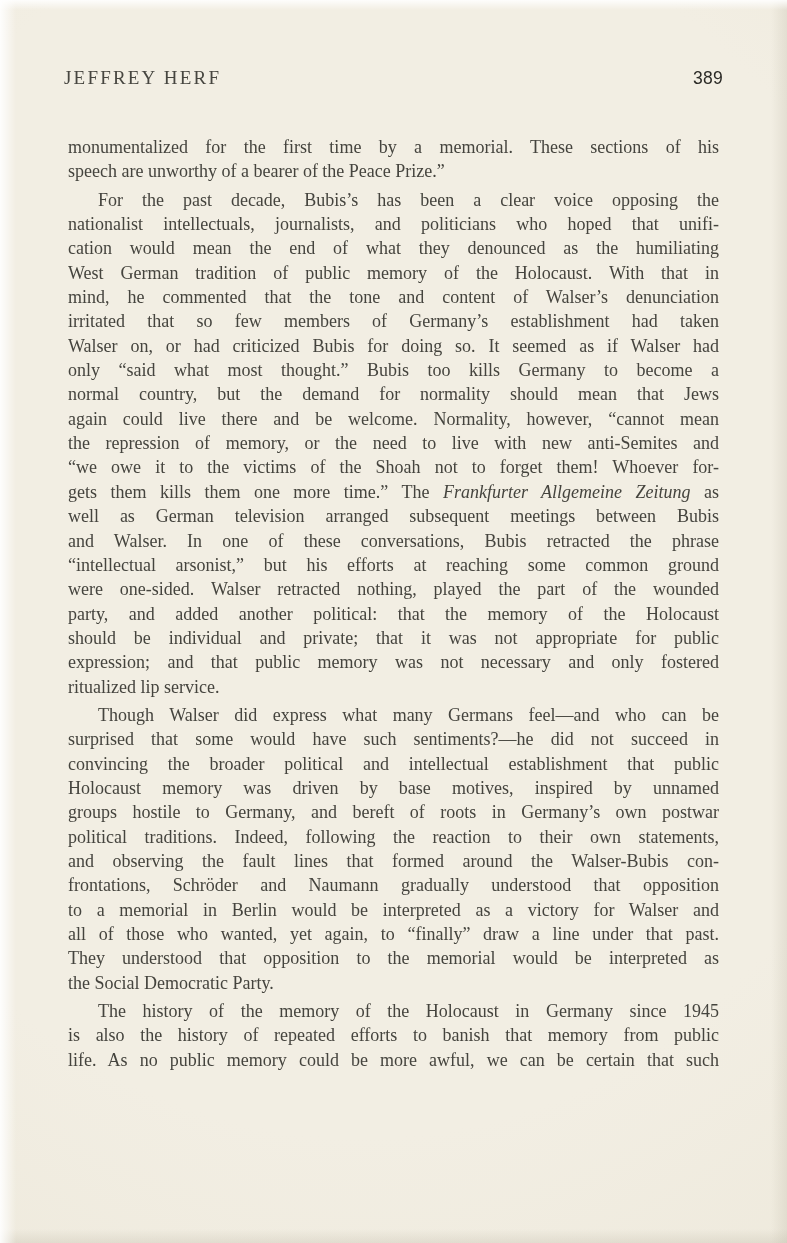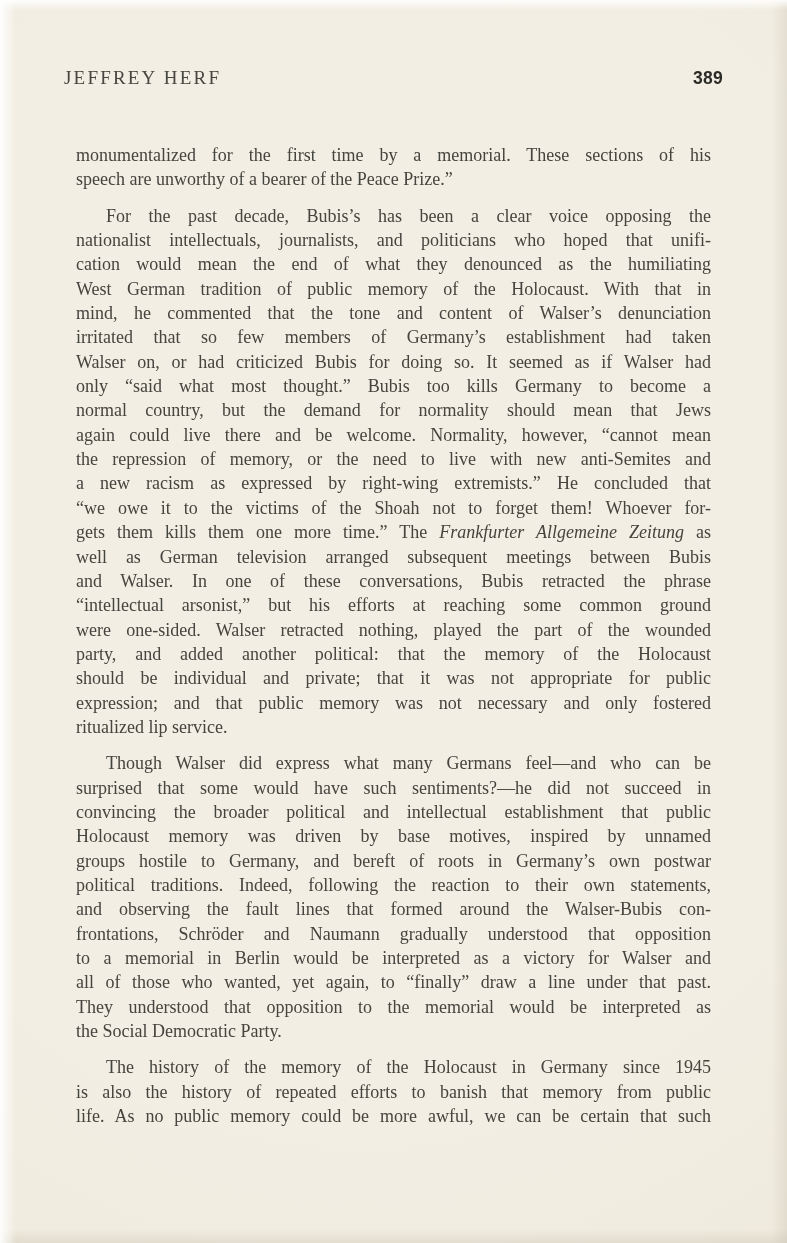--- a/index.html
+++ b/index.html
@@ -30,37 +30,37 @@
     align-items: baseline;
   }
   .author {
     font-family: "Liberation Serif", serif;
     font-size: 19px;
     letter-spacing: 2.2px;
     color: #474640;
   }
   .folio {
     font-family: "Liberation Sans", sans-serif;
-    font-weight: 700;
+    font-weight: 400;
     font-size: 17.5px;
     letter-spacing: 0.3px;
     color: #2b2a26;
     text-align: right;
   }
   .text-body {
     position: absolute;
     top: 131px;
     left: 64px;
     width: 659px;
     font-family: "Liberation Serif", serif;
     font-size: 18px;
     line-height: 24.35px;
     color: #45443e;
   }
-  .paragraph { margin: 12px; }
+  .paragraph { margin: 4px; }
   .line {
     text-align: justify;
     text-align-last: justify;
     white-space: normal;
   }
   .line.para-end {
     text-align-last: left;
     font-family: Liberation Serif, serif;
   }
   .line.indent {
@@ -86,21 +86,20 @@
         <div class="line">nationalist intellectuals, journalists, and politicians who hoped that unifi-</div>
         <div class="line">cation would mean the end of what they denounced as the humiliating</div>
         <div class="line">West German tradition of public memory of the Holocaust. With that in</div>
         <div class="line">mind, he commented that the tone and content of Walser’s denunciation</div>
         <div class="line">irritated that so few members of Germany’s establishment had taken</div>
         <div class="line">Walser on, or had criticized Bubis for doing so. It seemed as if Walser had</div>
         <div class="line">only “said what most thought.” Bubis too kills Germany to become a</div>
         <div class="line">normal country, but the demand for normality should mean that Jews</div>
         <div class="line">again could live there and be welcome. Normality, however, “cannot mean</div>
         <div class="line">the repression of memory, or the need to live with new anti-Semites and</div>
-        <div class="line">a new racism as expressed by right-wing extremists.” He concluded that</div>
         <div class="line">“we owe it to the victims of the Shoah not to forget them! Whoever for-</div>
         <div class="line"><span>gets them kills them one more time.” The </span><span class="italic">Frankfurter Allgemeine Zeitung</span><span> as</span></div>
         <div class="line">well as German television arranged subsequent meetings between Bubis</div>
         <div class="line">and Walser. In one of these conversations, Bubis retracted the phrase</div>
         <div class="line">“intellectual arsonist,” but his efforts at reaching some common ground</div>
         <div class="line">were one-sided. Walser retracted nothing, played the part of the wounded</div>
         <div class="line">party, and added another political: that the memory of the Holocaust</div>
         <div class="line">should be individual and private; that it was not appropriate for public</div>
         <div class="line">expression; and that public memory was not necessary and only fostered</div>
         <div class="line para-end">ritualized lip service.</div>

